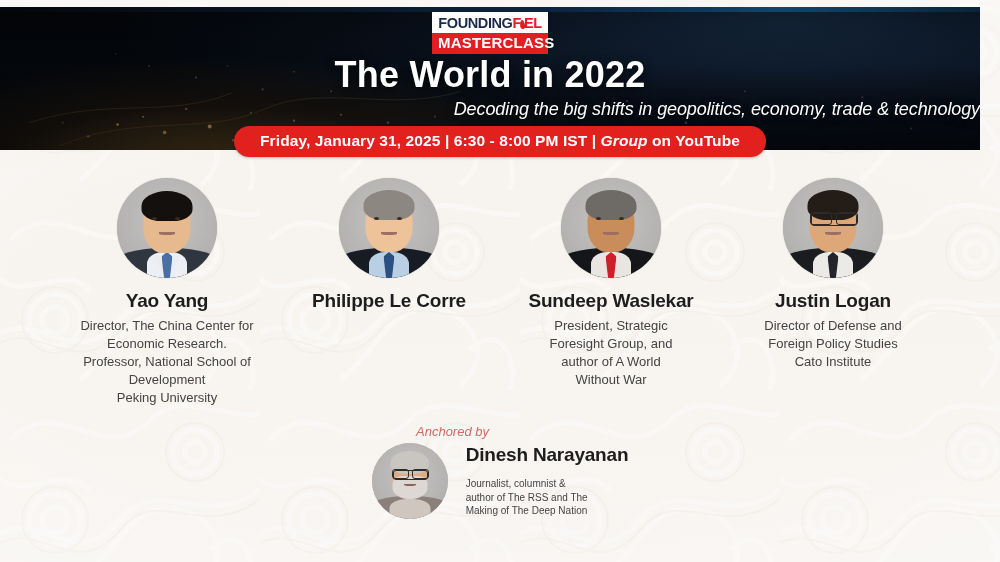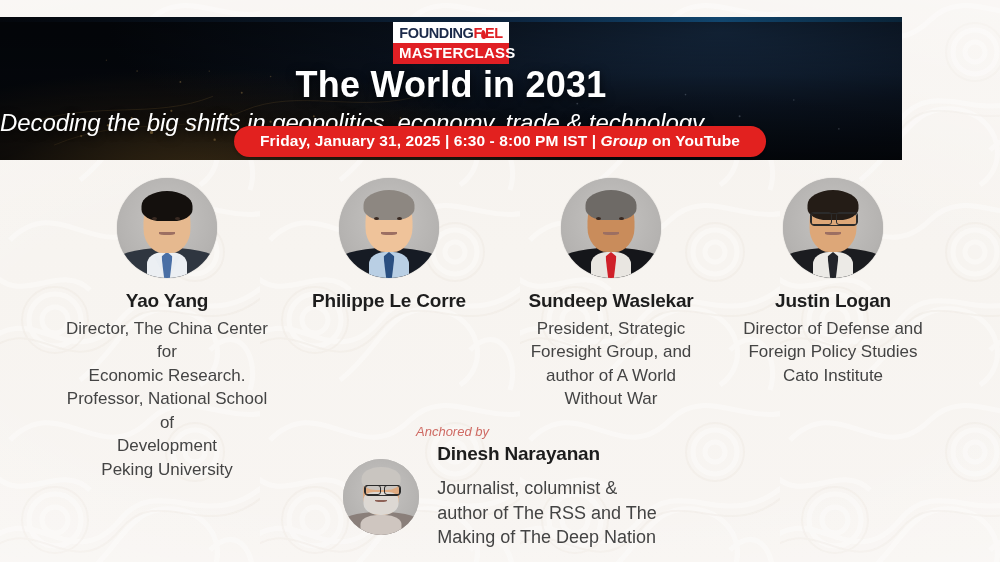--- a/index.html
+++ b/index.html
@@ -34,22 +34,22 @@
   }
   .bg-vignette{
     position:absolute; inset:0;
     background: radial-gradient(120% 80% at 50% 60%, rgba(255,255,255,0) 40%, rgba(255,255,255,.55) 100%);
     pointer-events:none;
   }
 
   
   .header {
     position: absolute;
-    top: 17px; left: 0;
-    width: 902px;
+    top: 7px; left: 0;
+    width: 980px;
     height: 143px;
     overflow: hidden;
     background: #ef4444;
   }
   .header-photo {
     position: absolute;
     inset: 0;
   }
   .hp-earth {
     position: absolute;
@@ -132,23 +132,23 @@
     font-size: 36px;
     font-weight: bold;
     letter-spacing: .2px;
     text-shadow: 0 2px 10px rgba(0,0,0,.7);
     z-index: 5;
   }
   .subtitle {
     position: absolute;
     top: 92px;
     left: 0; right: 0;
-    text-align: left;
+    text-align: right;
     color: #ffffff;
-    font-size: 24px;
+    font-size: 18px;
     font-style: italic;
     font-weight: normal;
     letter-spacing: -0.1px;
     text-shadow: 0 2px 9px rgba(0,0,0,.75);
     z-index: 5;
   }
 
   
   .datebar {
     position: absolute;
@@ -196,21 +196,21 @@
   }
   .speaker-name {
     font-size: 19px;
     font-weight: bold;
     color: #1d1d1d;
     line-height: 1.15;
     margin-bottom: 5px;
     letter-spacing: -0.2px;
   }
   .speaker-bio {
-    font-size: 17px;
+    font-size: 13px;
     color: #444444;
     line-height: 1.38;
     white-space: pre-line;
   }
 
   
   .anchor-wrap {
     position: absolute;
     top: 424px;
     left: 0;
@@ -241,21 +241,21 @@
   .anchor-text { text-align: left; }
   .anchor-name {
     font-size: 19px;
     font-weight: bold;
     color: #1d1d1d;
     line-height: 1.2;
     margin-bottom: 10px;
     letter-spacing: -0.2px;
   }
   .anchor-bio {
-    font-size: 18px;
+    font-size: 10px;
     color: #444444;
     line-height: 1.38;
     white-space: pre-line;
   }
 
   
   .pf { position:absolute; inset:0; }
   .pf .bgc { position:absolute; inset:0; background: radial-gradient(70% 70% at 50% 42%, #c6c4c2 0%, #b5b3b1 70%, #a9a7a5 100%); }
   .pf .neck { position:absolute; left:50%; transform:translateX(-50%); width:30%; height:26%; bottom:26%; border-radius:28% 28% 12% 12%; }
   .pf .body { position:absolute; left:50%; transform:translateX(-50%); bottom:-4%; width:108%; height:34%; border-radius:46% 46% 0 0; }
@@ -354,21 +354,21 @@
 
     <div class="logo">
       <span class="logo-top">
         <span class="logo-top-txt">
           <span>FOUNDING</span><span class="logo-fuel">F</span><span class="logo-flame"></span><span class="logo-fuel">EL</span>
         </span>
       </span>
       <span class="logo-bot">MASTERCLASS</span>
     </div>
 
-    <div class="title">The World in 2031</div>
+    <div class="title">The World in 2022</div>
     <div class="subtitle">Decoding the big shifts in geopolitics, economy, trade &amp; technology</div>
   </div>
 
   <div class="datebar"><span>Friday, January 31, 2025 | 6:30 - 8:00 PM IST | </span><em>Group</em><span> on YouTube</span></div>
 
   <div class="speakers">
 
     <div class="speaker">
       <div class="avatar">
         <div class="pf">

